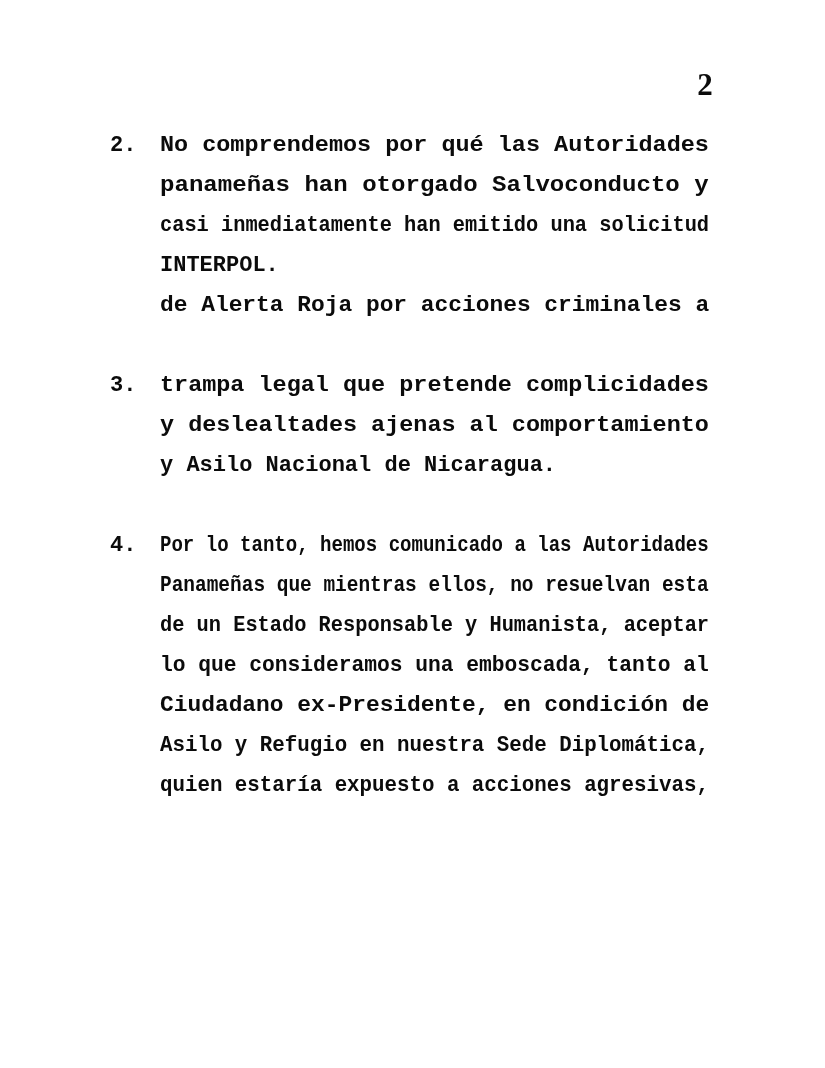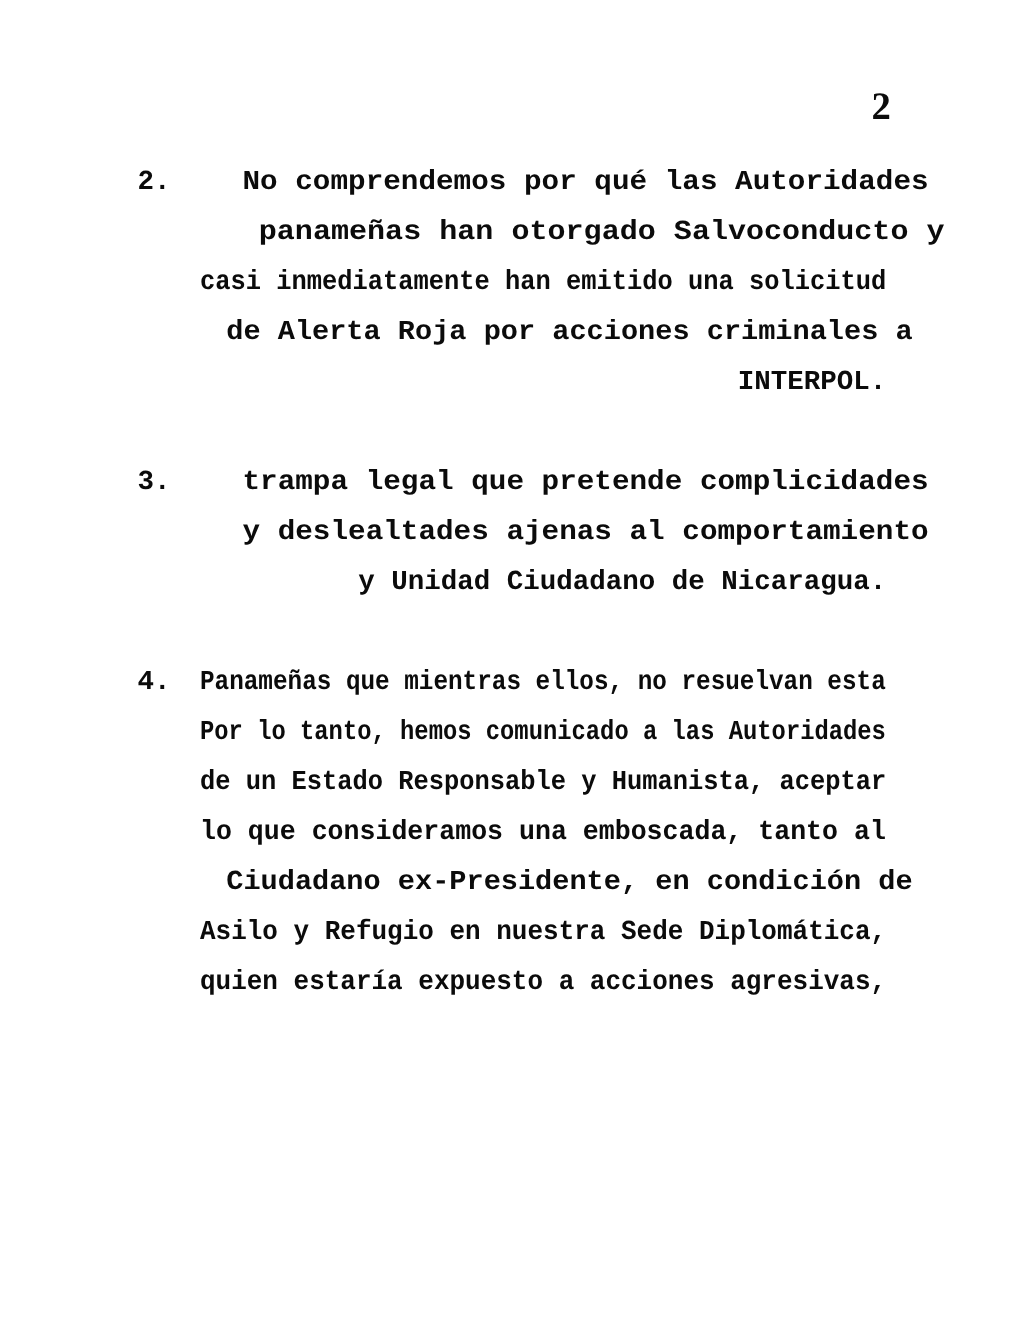--- a/index.html
+++ b/index.html
@@ -47,21 +47,21 @@
     line-height: 40px;
     white-space: pre;
   }
   .para-body {
     flex: none;
     width: 549px;
   }
   .line {
     height: 40px;
     line-height: 40px;
-    text-align: right;
+    text-align: left;
     text-decoration: underline;
   }
   .line-text {
     display: inline-block;
     white-space: pre;
     font-weight: bold;
     font-size: 22px;
     line-height: 40px;
     transform-origin: 0 50%;
   }
@@ -72,37 +72,37 @@
 <div class="page">
   <div class="page-number">2</div>
   <div class="content">
     <div id="paragraphs">
         <div class="para">
           <div class="para-number">2.</div>
           <div class="para-body">
             <div class="line"><span class="line-text fit" style="transform: scaleX(1.066);">No comprendemos por qué las Autoridades</span></div>
             <div class="line"><span class="line-text fit" style="transform: scaleX(1.0936);">panameñas han otorgado Salvoconducto y</span></div>
             <div class="line"><span class="line-text fit" style="transform: scaleX(0.9242);">casi inmediatamente han emitido una solicitud</span></div>
+            <div class="line"><span class="line-text">INTERPOL.</span></div>
             <div class="line"><span class="line-text fit" style="transform: scaleX(1.0398);">de Alerta Roja por acciones criminales a</span></div>
-            <div class="line"><span class="line-text">INTERPOL.</span></div>
           </div>
         </div>
         <div class="para">
           <div class="para-number">3.</div>
           <div class="para-body">
             <div class="line"><span class="line-text fit" style="transform: scaleX(1.066);">trampa legal que pretende complicidades</span></div>
             <div class="line"><span class="line-text fit" style="transform: scaleX(1.066);">y deslealtades ajenas al comportamiento</span></div>
-            <div class="line"><span class="line-text">y Unidad Ciudadano de Nicaragua.</span></div>
+            <div class="line"><span class="line-text">y Asilo Nacional de Nicaragua.</span></div>
           </div>
         </div>
         <div class="para">
           <div class="para-number">4.</div>
           <div class="para-body">
+            <div class="line"><span class="line-text fit" style="transform: scaleX(0.8659);">Por lo tanto, hemos comunicado a las Autoridades</span></div>
             <div class="line"><span class="line-text fit" style="transform: scaleX(0.8841);">Panameñas que mientras ellos, no resuelvan esta</span></div>
-            <div class="line"><span class="line-text fit" style="transform: scaleX(0.8659);">Por lo tanto, hemos comunicado a las Autoridades</span></div>
             <div class="line"><span class="line-text fit" style="transform: scaleX(0.9242);">de un Estado Responsable y Humanista, aceptar</span></div>
             <div class="line"><span class="line-text fit" style="transform: scaleX(0.9665);">lo que consideramos una emboscada, tanto al</span></div>
             <div class="line"><span class="line-text fit" style="transform: scaleX(1.0398);">Ciudadano ex-Presidente, en condición de</span></div>
             <div class="line"><span class="line-text fit" style="transform: scaleX(0.9449);">Asilo y Refugio en nuestra Sede Diplomática,</span></div>
             <div class="line"><span class="line-text fit" style="transform: scaleX(0.9449);">quien estaría expuesto a acciones agresivas,</span></div>
           </div>
         </div>
       </div>
   </div>
 </div>

